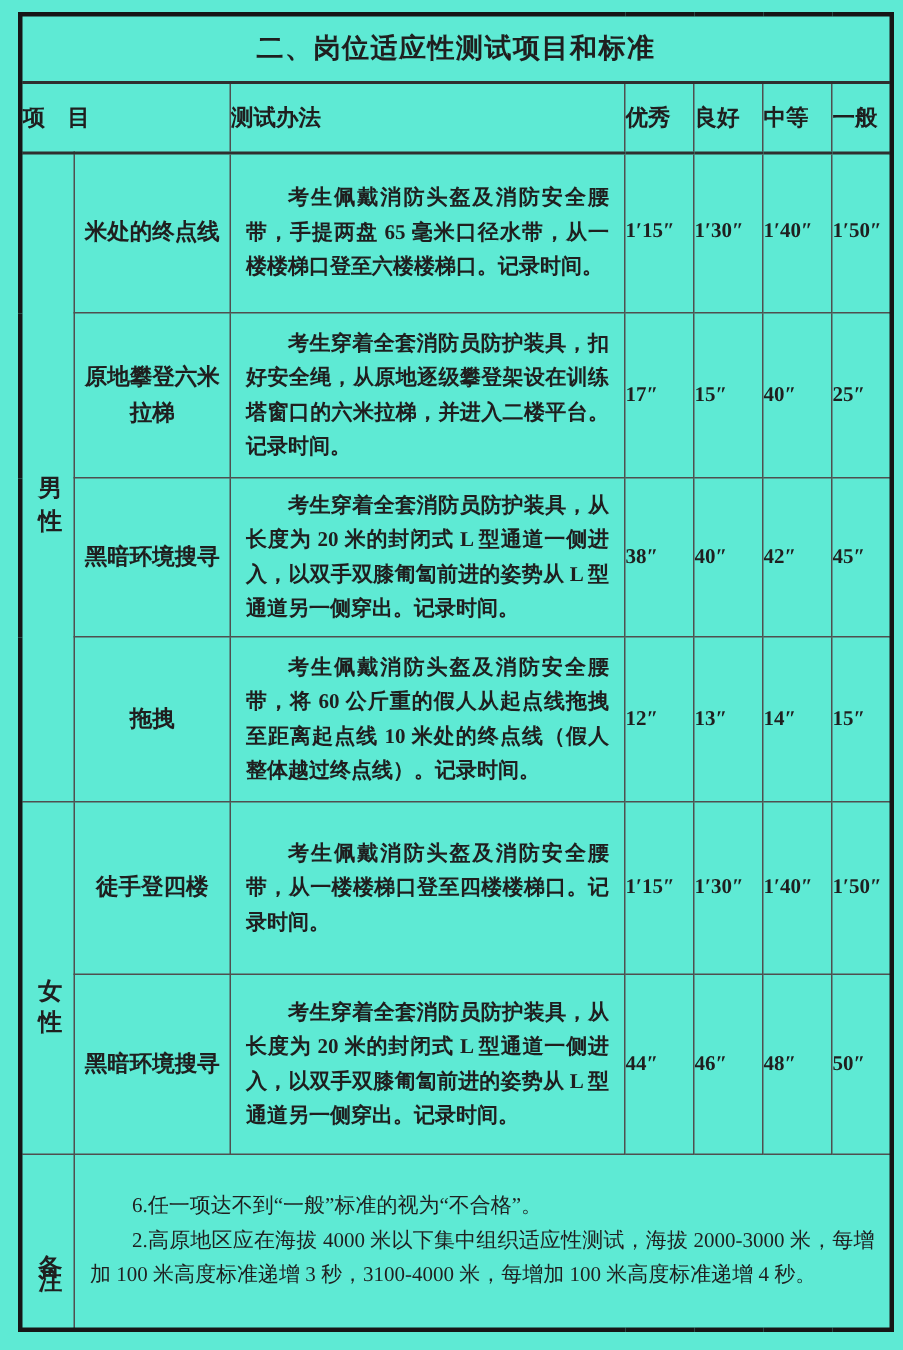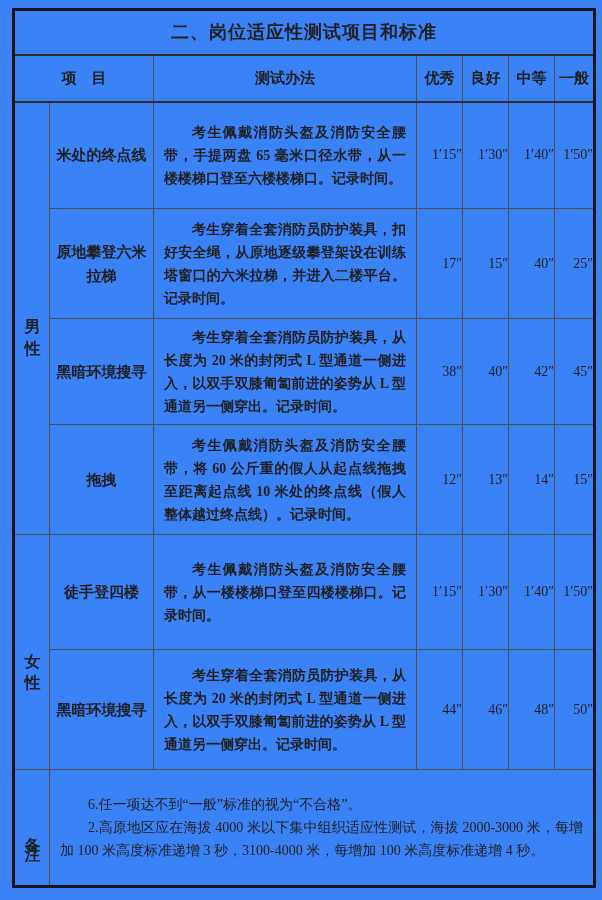--- a/index.html
+++ b/index.html
@@ -4,21 +4,21 @@
 <style>
   html, body {
     margin: 0;
     padding: 0;
     background: #ffffff;
   }
   .page {
     position: relative;
     width: 602px;
     height: 900px;
-    background: #3b82f6;
+    background: #5eead4;
     font-family: "Liberation Serif", "DejaVu Serif", serif;
     color: #1f1f1f;
     overflow: hidden;
   }
   table.doc-table {
     position: absolute;
     left: 12px;
     top: 8px;
     width: 581px;
     border-collapse: collapse;
@@ -45,21 +45,20 @@
     text-align: center;
     font-size: 18px;
     font-weight: 600;
     letter-spacing: 1px;
     border-bottom: 2px solid #2f2f2f;
   }
   tr.r-head td {
     border-bottom: 2px solid #2f2f2f;
   }
   td.th {
-    text-align: center;
     font-size: 15px;
     font-weight: 700;
   }
   td.gender-cell, td.notes-label-cell {
     text-align: center;
     font-weight: 700;
   }
   .v-label {
     display: inline-block;
     writing-mode: vertical-rl;
@@ -84,22 +83,23 @@
     line-height: 23px;
     text-align: justify;
     padding: 4px 10px;
   }
   .method-text {
     text-indent: 2em;
     margin: 0;
     font-weight: bold;
   }
   td.score-cell {
-    text-align: right;
+    text-align: left;
     font-size: 14px;
+    font-weight: bold;
   }
   td.notes-cell {
     padding: 4px 10px 4px 10px;
     font-size: 14px;
     line-height: 23px;
   }
   .notes-cell p {
     margin: 0;
     text-indent: 2em;
     text-align: justify;

